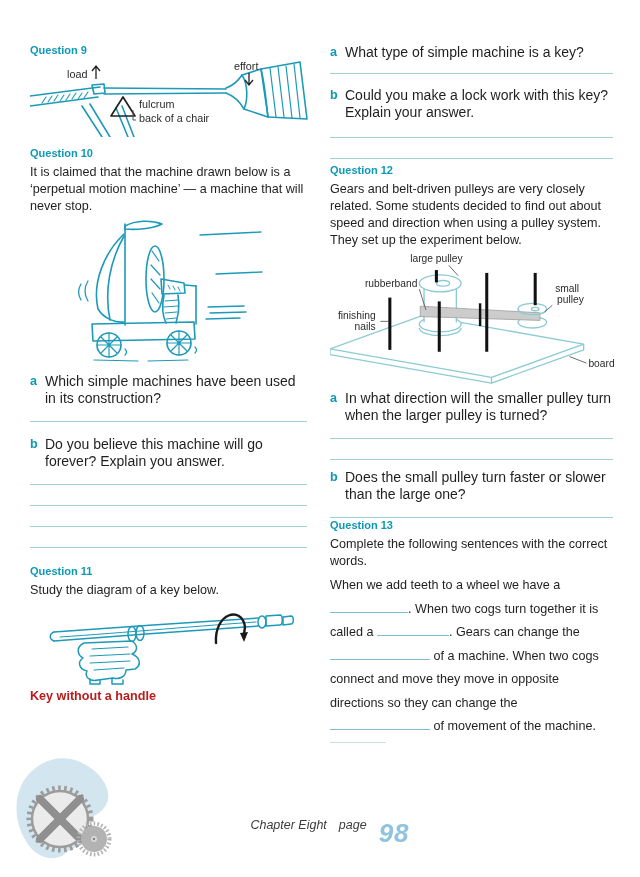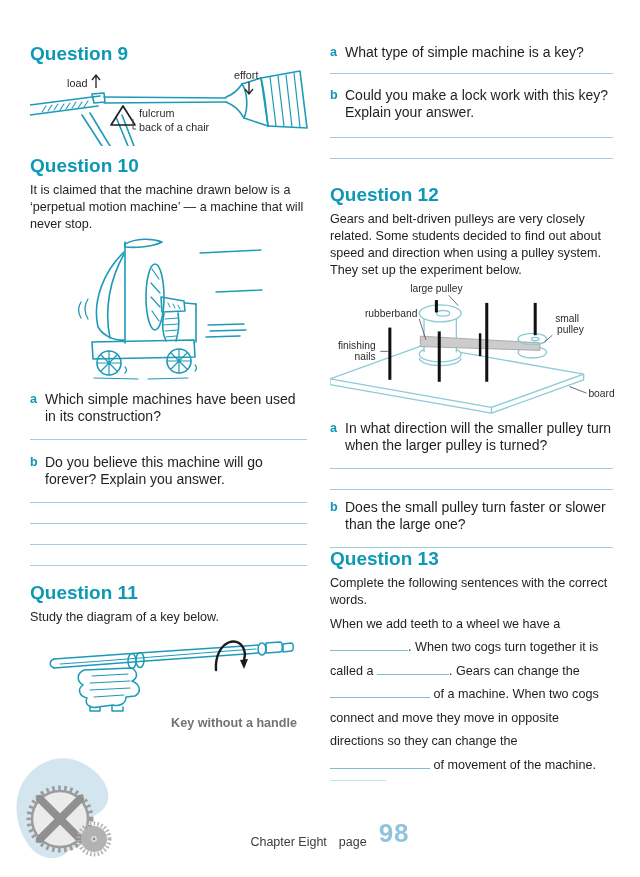--- a/index.html
+++ b/index.html
@@ -5,38 +5,38 @@
   html,body{margin:0;padding:0;}
   body{background:#888;}
   .page{
     position:relative;width:640px;height:877px;background:#ffffff;
     font-family:"Liberation Sans","DejaVu Sans",sans-serif;color:#222;
     overflow:hidden;margin:0 auto;
   }
   .col{position:absolute;top:44px;}
   .col-left{left:30px;width:277px;}
   .col-right{left:330px;width:283px;}
-  .q-head{font-size:19px;font-weight:bold;color:#0d99b6;margin:0;line-height:1.1;}
+  .q-head{font-size:11px;font-weight:bold;color:#0d99b6;margin:0;line-height:1.1;}
   .body-text{font-size:12.6px;line-height:17px;margin:5px 0 0 0;color:#1f1f1f;}
   .fill-para{font-size:12.6px;line-height:23px;margin:4px 0 0 0;color:#1f1f1f;}
   .fill-para.wide{line-height:23.5px;}
   .blank{display:inline-block;height:13px;border-bottom:1.4px solid #7fbfcd;vertical-align:baseline;}
   .w88{width:88px;} .w78{width:78px;} .w72{width:72px;} .w100{width:100px;}
   .qa{display:flex;margin-top:11px;}
   .qa-letter{width:15px;flex:0 0 15px;font-size:12.6px;font-weight:bold;color:#0d99b6;line-height:17px;}
   .qa-text{font-size:14px;line-height:17px;color:#1f1f1f;}
   .answer-line{border-bottom:1.4px solid #9fcfda;height:0;}
   .mt12{margin-top:12px;} .mt13{margin-top:13px;} .mt14{margin-top:14px;}
   .mt16{margin-top:16px;} .mt20{margin-top:20px;}
-  .caption{font-size:12.6px;font-weight:bold;color:#737373;text-align:right;margin:3px 10px 0 0;}
+  .caption{font-size:12.6px;font-weight:bold;color:#b91c1c;text-align:left;margin:3px 10px 0 0;}
   .sketch-svg{display:block;}
   svg text{font-family:"Liberation Sans","DejaVu Sans",sans-serif;font-size:10.8px;fill:#2b2b2b;}
   .footer{
-    position:absolute;left:0;right:0;top:818px;display:flex;align-items:flex-end;
-    justify-content:center;gap:12px;padding-left:20px;
+    position:absolute;left:0;right:0;top:818px;display:flex;align-items:flex-start;
+    justify-content:center;gap:12px;padding-left:20px;font-style:italic;
   }
   .footer .chapter{font-size:12.5px;color:#3c3c3c;}
   .footer .page-word{font-size:12.5px;color:#3c3c3c;}
   .footer .page-num{font-size:26px;color:#8fc3de;font-weight:bold;letter-spacing:1px;}
   .decoration{position:absolute;left:6px;top:753px;z-index:0;}
   .col{z-index:1;}
   .stub-line{width:56px;border-bottom:1.2px solid #c9e2ea;height:0;margin-top:3px;}
 </style>
 </head>
 <body>
@@ -155,21 +155,21 @@
     </div>
     <div class="answer-line mt12"></div>
 
     <div class="qa mt13">
       <div class="qa-letter">b</div>
       <div class="qa-text">Could you make a lock work with this key? Explain your answer.</div>
     </div>
     <div class="answer-line mt16"></div>
     <div class="answer-line mt20"></div>
 
-    <h2 class="q-head" style="margin-top:26px;">Question 12</h2>
+    <h2 class="q-head" style="margin-top:5px;">Question 12</h2>
     <p class="body-text">Gears and belt-driven pulleys are very closely related. Some students decided to find out about speed and direction when using a pulley system. They set up the experiment below.</p>
 
     <svg class="sketch-svg" width="285" height="133" viewBox="0 0 300 140" style="margin-top:3px;">
       <g fill="none" stroke="#8ccbd4" stroke-width="1.4" stroke-linejoin="round">
         <path d="M0,102 L170,132 L267,97 L97,67 Z" fill="#ffffff"></path>
         <path d="M0,102 L0,108 L170,138 L170,132 M170,138 L267,103 L267,97"></path>
         <ellipse cx="116" cy="76" rx="22" ry="8" fill="#ffffff"></ellipse>
         <path d="M94,80 a22,8 0 0 0 44,0"></path>
         <path d="M99,34 L133,34 L133,74 L99,74 Z" fill="#ffffff" stroke="none"></path>
         <path d="M99,34 L99,74 M133,34 L133,74"></path>

